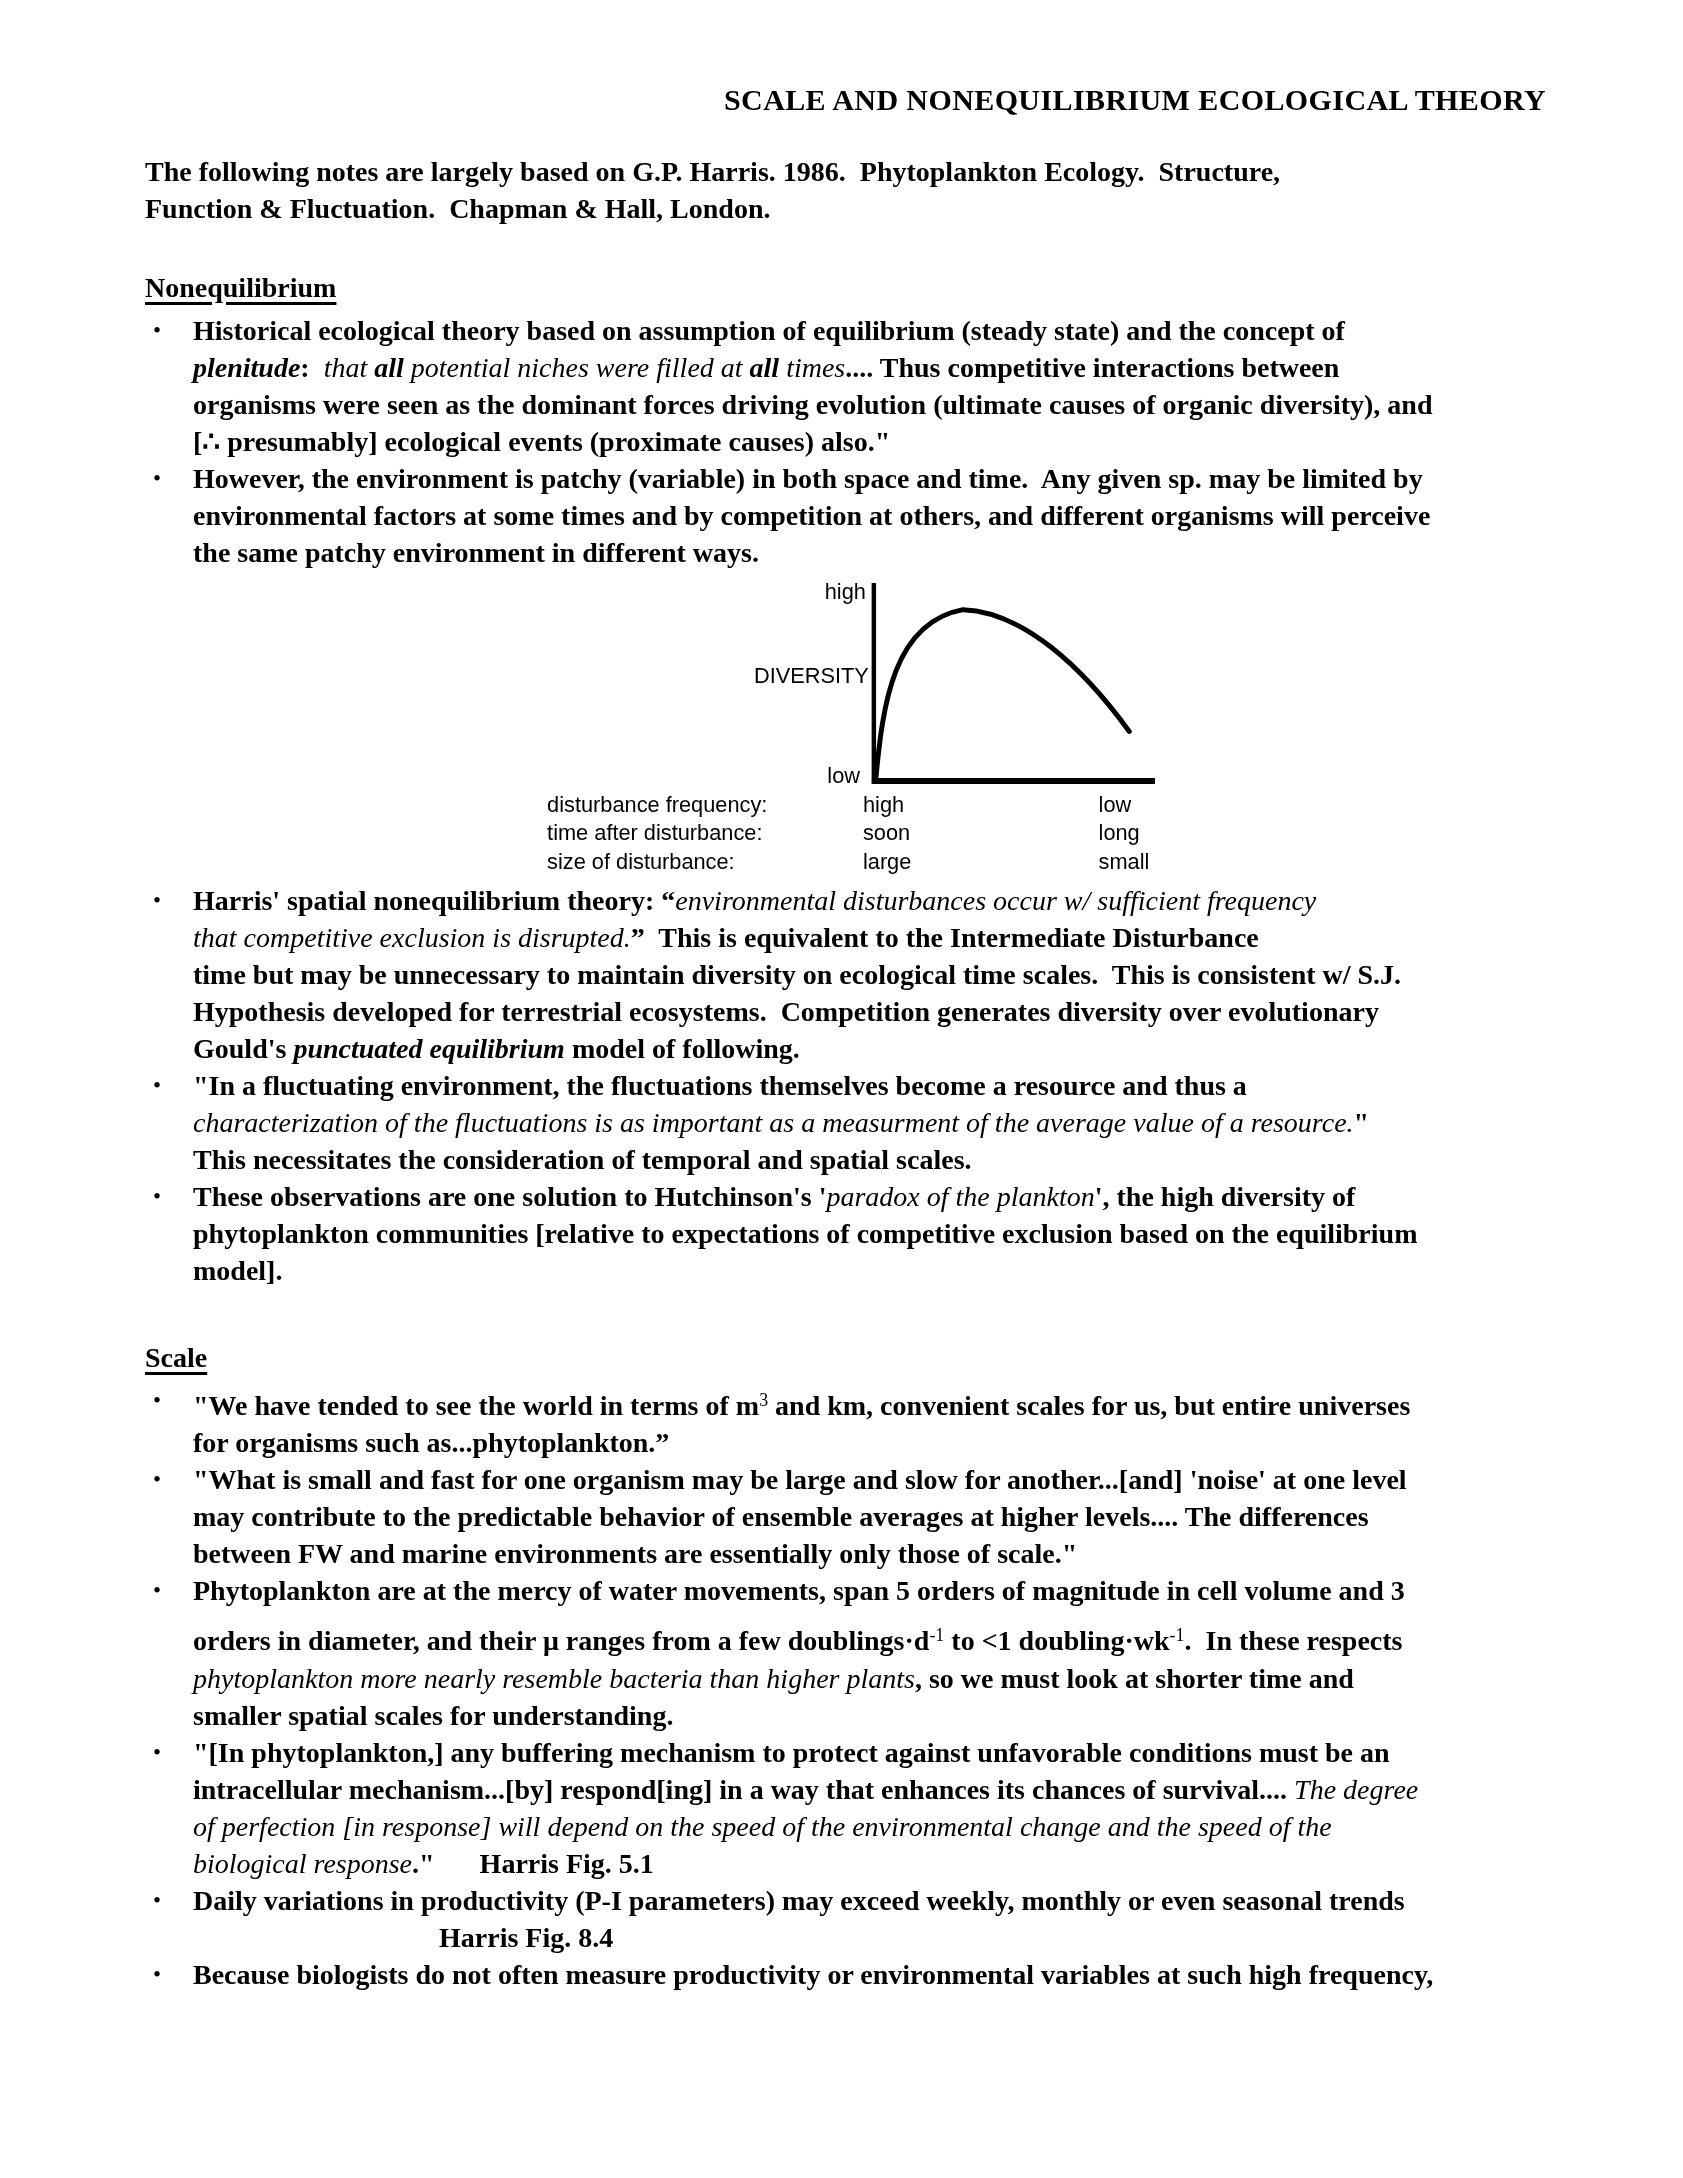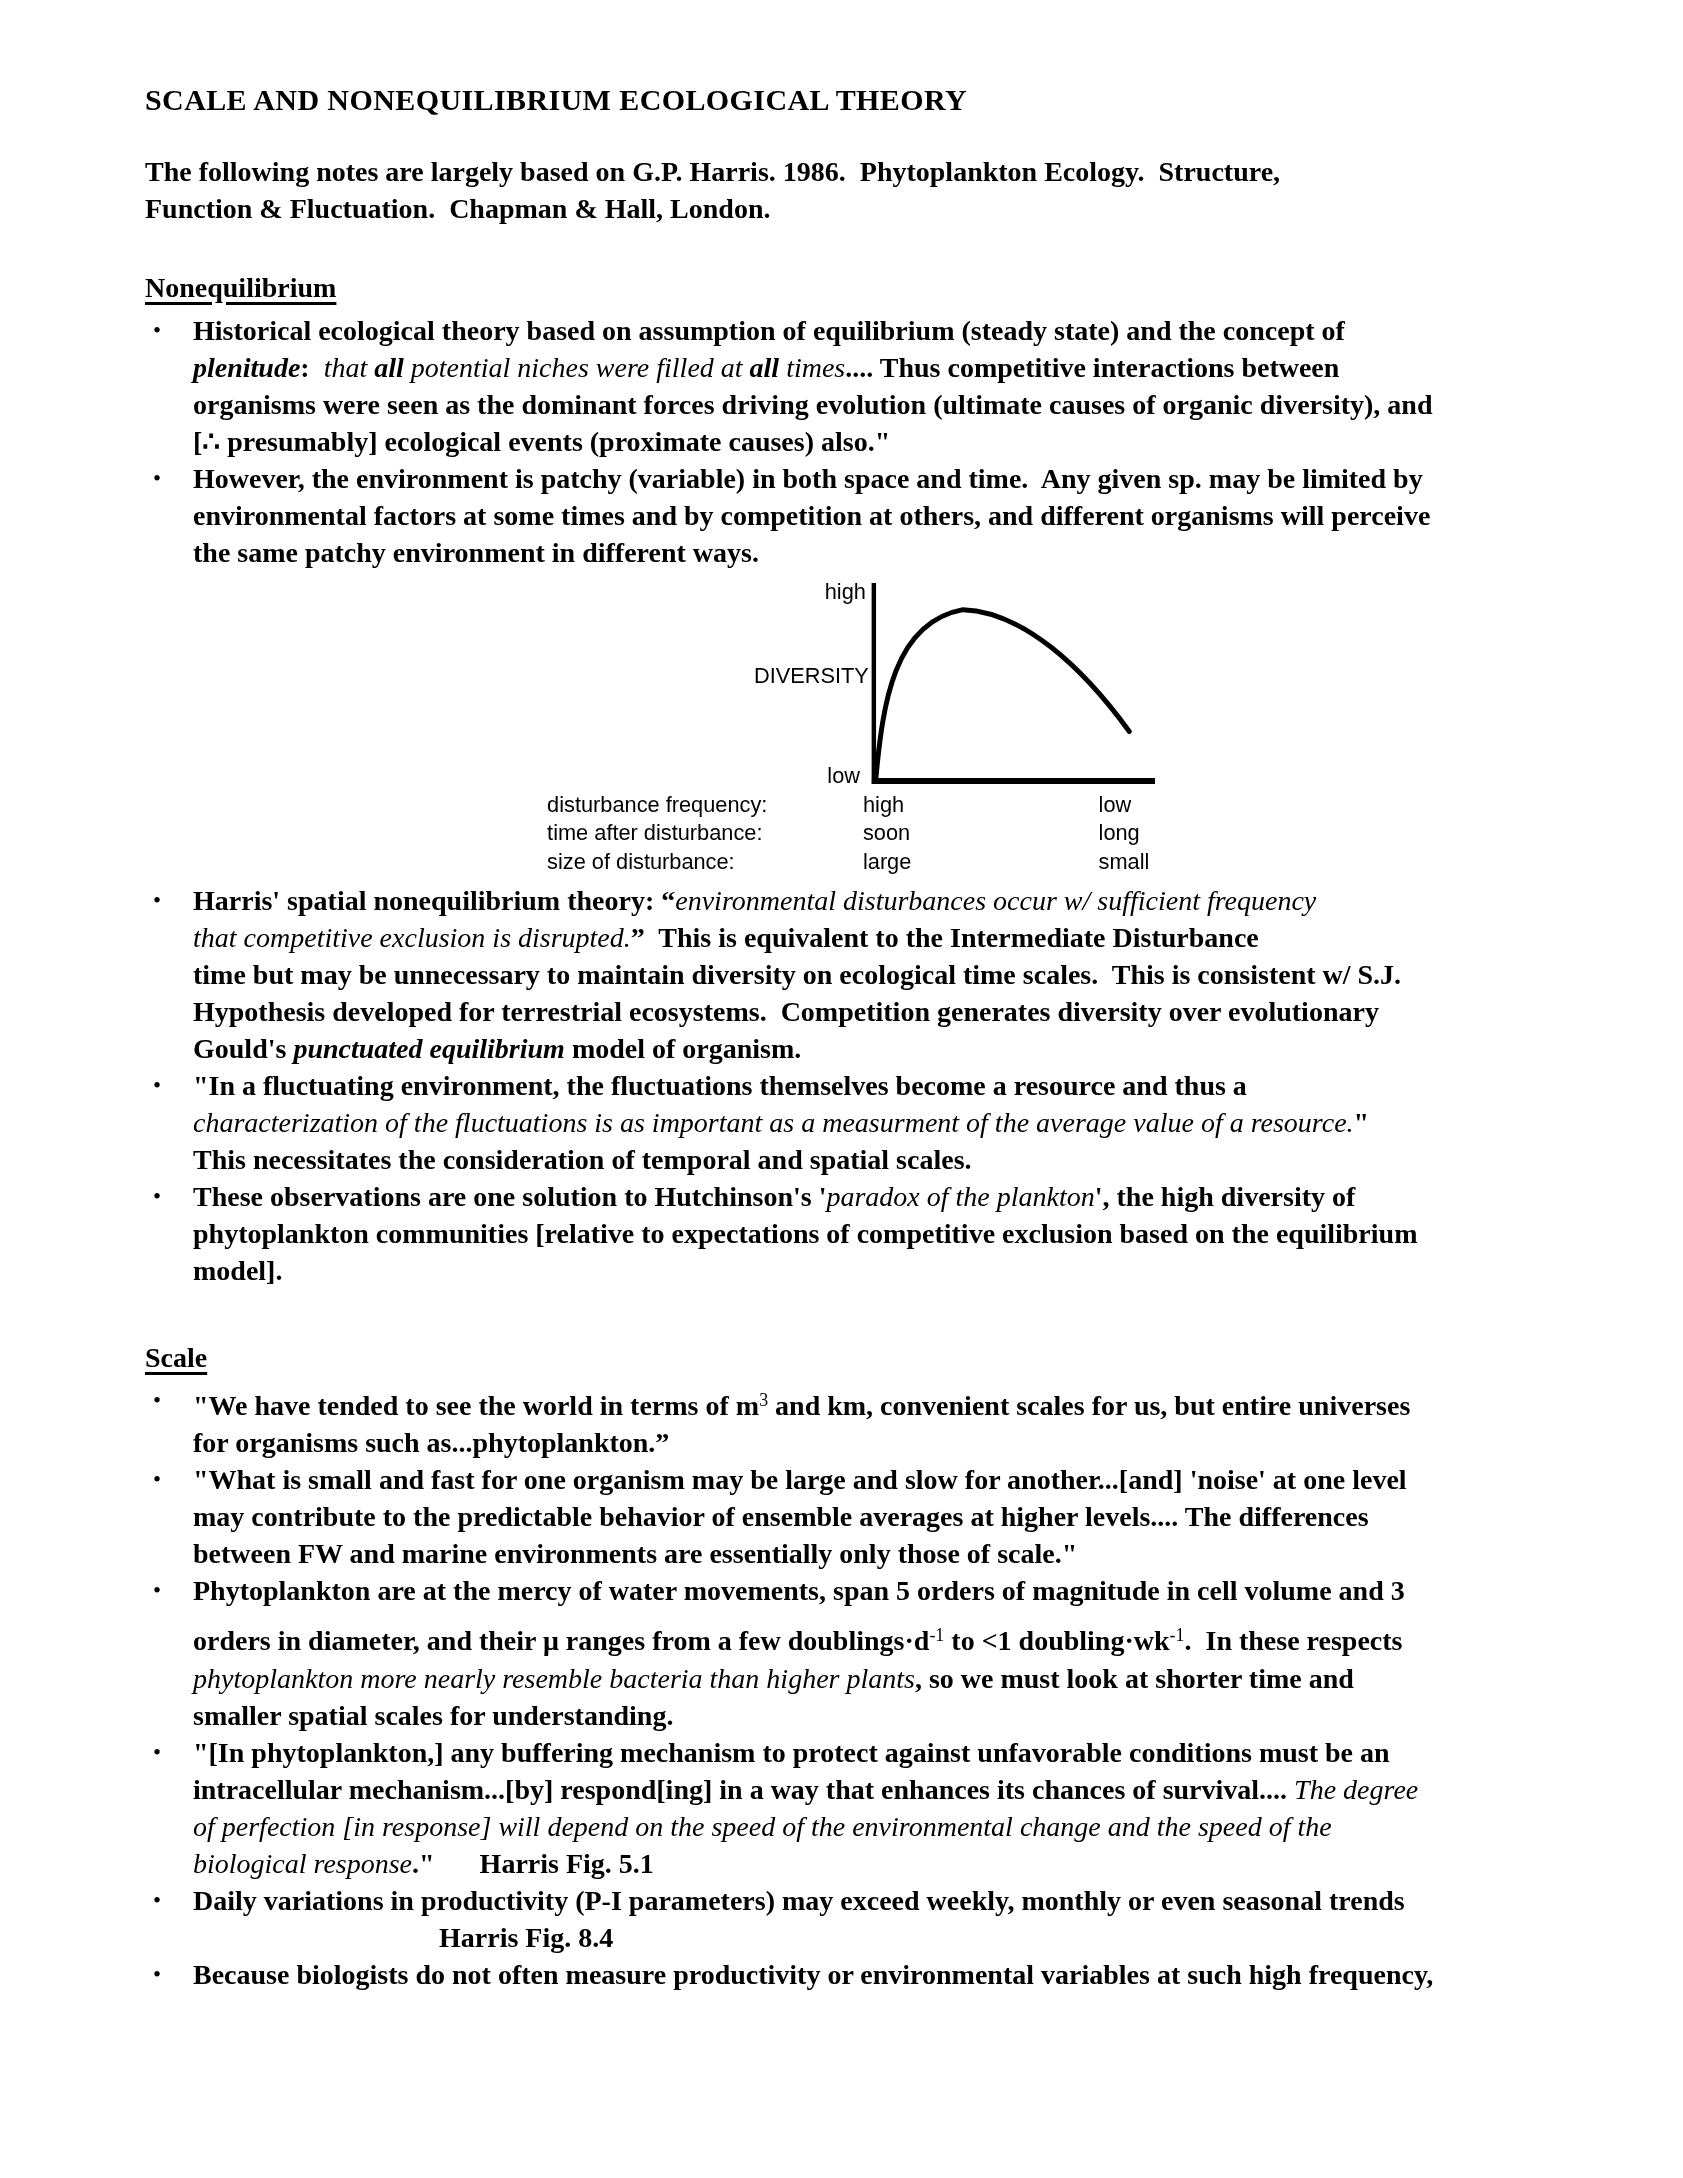--- a/index.html
+++ b/index.html
@@ -4,21 +4,21 @@
 <style>
   html, body { margin:0; padding:0; }
   body {
     width:1683px; height:2178px;
     background:#ffffff; color:#000;
     font-family:"Liberation Serif", serif;
     overflow:hidden;
   }
   .content { padding:83px 137px 0 145px; }
   .title {
-    text-align:left;
+    text-align:right;
     font-size:30px; font-weight:bold;
     margin:0 0 36px 0;
     letter-spacing:0.4px;
   }
   .para, .bullet, .heading {
     font-size:28px; line-height:37px;
   }
   .para { margin:0 0 42px 0; }
   .heading {
     font-weight:bold;
@@ -102,21 +102,21 @@
       <text x="559" y="295" class="ftext">small</text>
     </svg>
   </div>
     <div class="bullet">
       <span class="dot">•</span>
       <div class="btext">
         <div class="tline"><span class="st-r">Harris' spatial </span><span class="st-b">nonequilibrium</span><span class="st-r"> theory: “</span><span class="st-i">environmental disturbances occur w/ sufficient frequency</span></div>
         <div class="tline"><span class="st-i">that competitive exclusion is disrupted.</span><span class="st-r">”  This is equivalent to the </span><span class="st-b">Intermediate Disturbance</span></div>
         <div class="tline"><span class="st-r">time but may be unnecessary to maintain diversity on ecological time scales.  This is consistent w/ S.J.</span></div>
         <div class="tline"><span class="st-r">Hypothesis developed for terrestrial ecosystems.  Competition generates diversity over evolutionary</span></div>
-        <div class="tline"><span class="st-r">Gould's </span><span class="st-bi">punctuated equilibrium</span><span class="st-r"> model of organism.</span></div>
+        <div class="tline"><span class="st-r">Gould's </span><span class="st-bi">punctuated equilibrium</span><span class="st-r"> model of following.</span></div>
       </div>
     </div>
     <div class="bullet">
       <span class="dot">•</span>
       <div class="btext">
         <div class="tline"><span class="st-r">"In a fluctuating environment, the fluctuations themselves become a resource and thus a</span></div>
         <div class="tline"><span class="st-i">characterization of the fluctuations is as important as a measurment of the average value of a resource.</span><span class="st-r">"</span></div>
         <div class="tline"><span class="st-r">This necessitates the consideration of temporal and spatial scales.</span></div>
       </div>
     </div>

